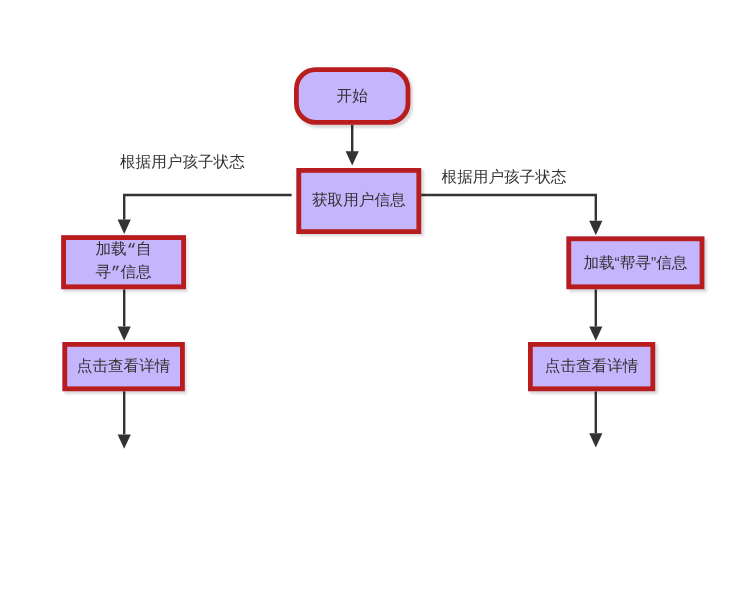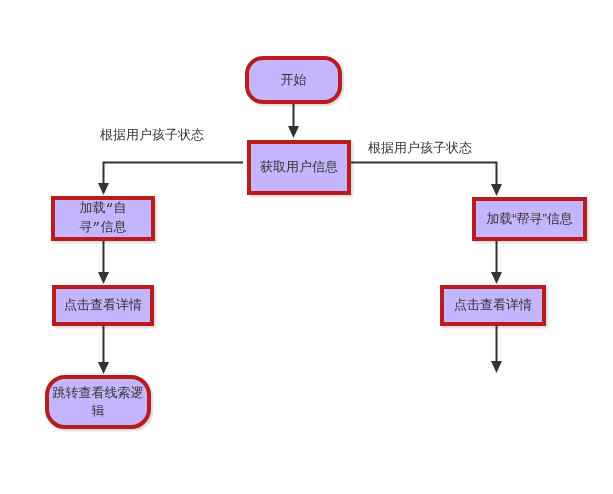--- a/index.html
+++ b/index.html
@@ -122,18 +122,15 @@
   </div>
 
   <div class="node n-click-left">
     <span class="txt">点击查看详情</span>
   </div>
 
   <div class="node n-click-right">
     <span class="txt">点击查看详情</span>
   </div>
 
-  <div class="node terminator big-radius n-jump-left">
-    <span class="txt">跳转查看线索逻辑</span>
-  </div>
 
 
 </div>
 
 </body></html>

